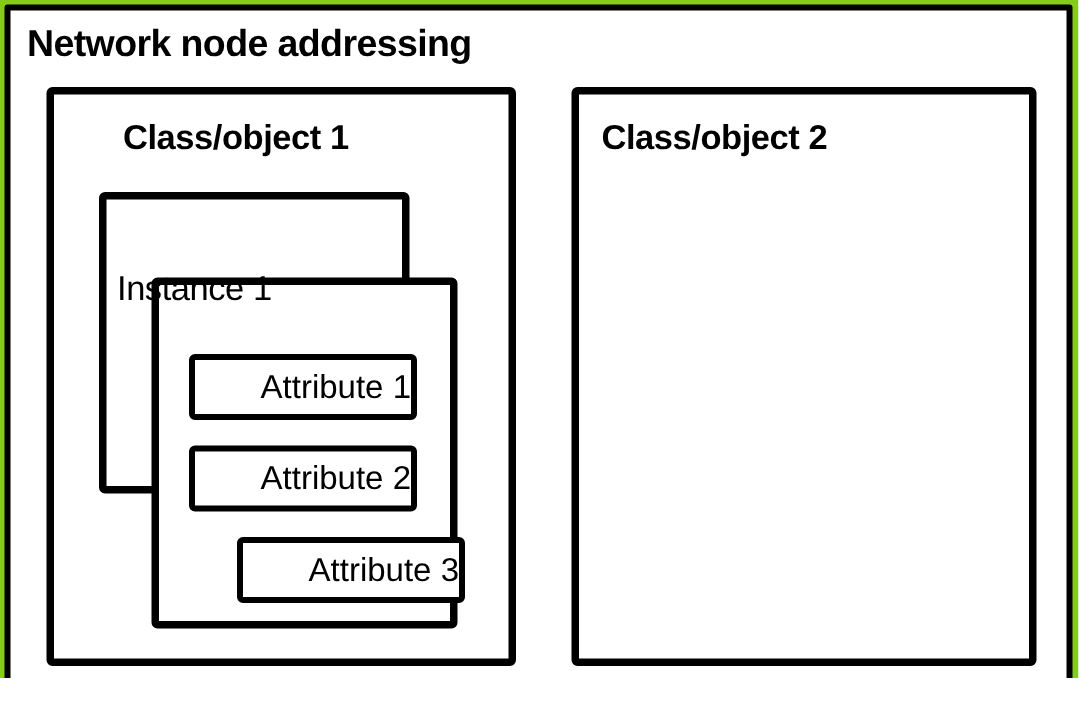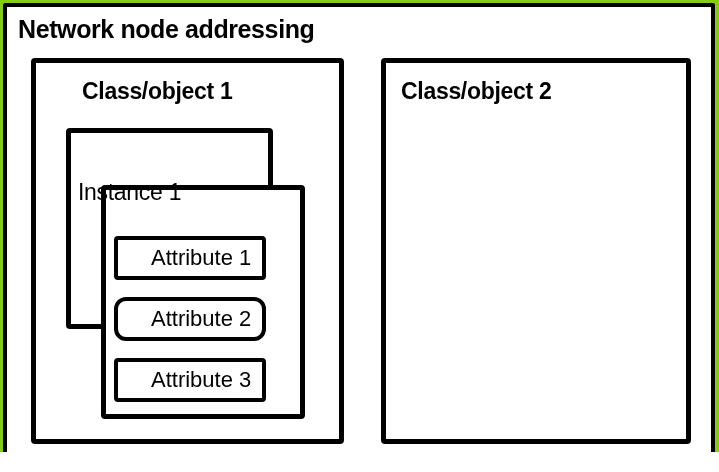--- a/index.html
+++ b/index.html
@@ -64,34 +64,34 @@
   }
   .instance-2 {
     left: 101px;
     top: 185px;
     width: 204px;
     height: 234px;
     z-index: 4;
   }
   
   .attr-box {
-    left: 114px;
+    left: 126px;
     width: 152px;
     height: 44px;
     border-width: 4px;
     border-radius: 4px;
     z-index: 5;
     display: flex;
     align-items: center;
-    justify-content: flex-start;
+    justify-content: flex-end;
     padding-left: 33px;
   }
   .attr-1 { top: 236px; }
-  .attr-2 { top: 297px; border-radius: 12px; }
-  .attr-3 { top: 358px; }
+  .attr-2 { top: 297px; }
+  .attr-3 { top: 358px; margin-left: 32px; }
 
   
   .label {
     position: absolute;
     color: #000000;
     white-space: nowrap;
     line-height: 1;
     z-index: 6;
   }
   .title-label {

